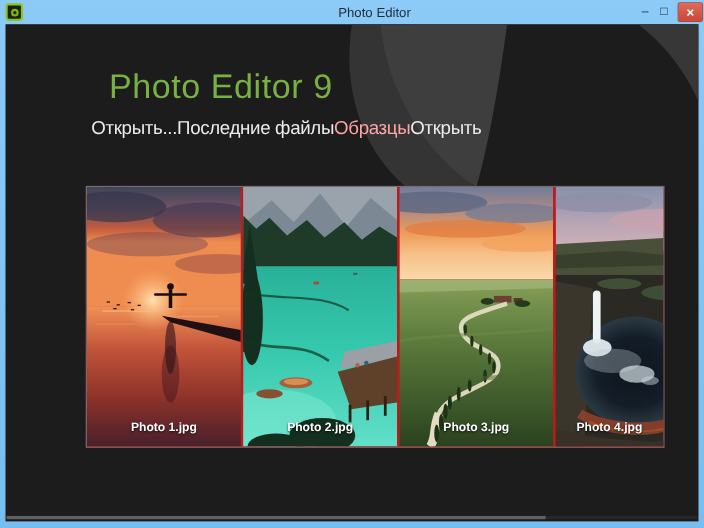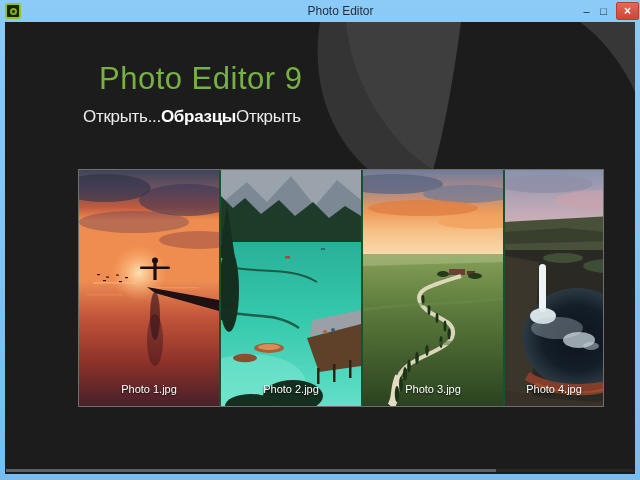--- a/index.html
+++ b/index.html
@@ -42,25 +42,25 @@
   .heading{
     position:absolute;left:78px;top:22px;margin:16px;
     font-size:31px;font-weight:300;line-height:1.2;
     color:#77b141;letter-spacing:.5px;white-space:nowrap;
   }
   .menu{
     position:absolute;left:78px;top:85px;display:flex;
     font-size:17px;letter-spacing:-.3px;color:#ececec;white-space:nowrap;
   }
   .menu .item{cursor:default;}
-  .menu .item.active{color:#ffffff;font-weight:bold;}
+  .menu .item.active{color:#fca5a5;}
   
   .gallery{
     position:absolute;left:73px;top:147px;
-    display:flex;gap:2px;background:#14532d;border:1px solid #6f6f6f;
+    display:flex;gap:2px;background:#b91c1c;border:1px solid #6f6f6f;font-weight:bold;
   }
   .photo{position:relative;flex:none;width:140px;height:236px;overflow:hidden;margin:0;}
   .photo.cropped{width:98px;}
   .photo svg{display:block;width:140px;height:236px;}
   .caption{
     position:absolute;left:0;right:0;bottom:11px;text-align:center;
     font-size:11px;color:#fff;text-shadow:0 1px 2px rgba(0,0,0,.85);
   }
   
   .hscroll{
@@ -91,20 +91,21 @@
     <svg class="bg-swoosh" width="630" height="452" viewBox="0 0 630 452">
       <path d="M 315,0 C 306,55 322,112 364,148 L 426,148 C 394,96 374,46 369,0 Z" fill="#343434"></path>
       <path d="M 341,0 C 346,58 381,118 428,148 C 440,106 449,52 456,0 Z" fill="#3e3e3e"></path>
       <path d="M 575,0 C 597,16 617,41 630,70 L 630,0 Z" fill="#373737"></path>
     </svg>
 
     <h1 class="heading">Photo Editor 9</h1>
 
     <nav class="menu">
       <span class="item">Открыть...</span>
+      <span class="item">Последние файлы</span>
       <span class="item active">Образцы</span>
       <span class="item">Открыть</span>
     </nav>
 
     <div class="gallery">
 
       <figure class="photo">
         <svg viewBox="0 0 140 236" preserveAspectRatio="none">
           <defs>
             <linearGradient id="p1sky" x1="0" y1="0" x2="0" y2="1">

